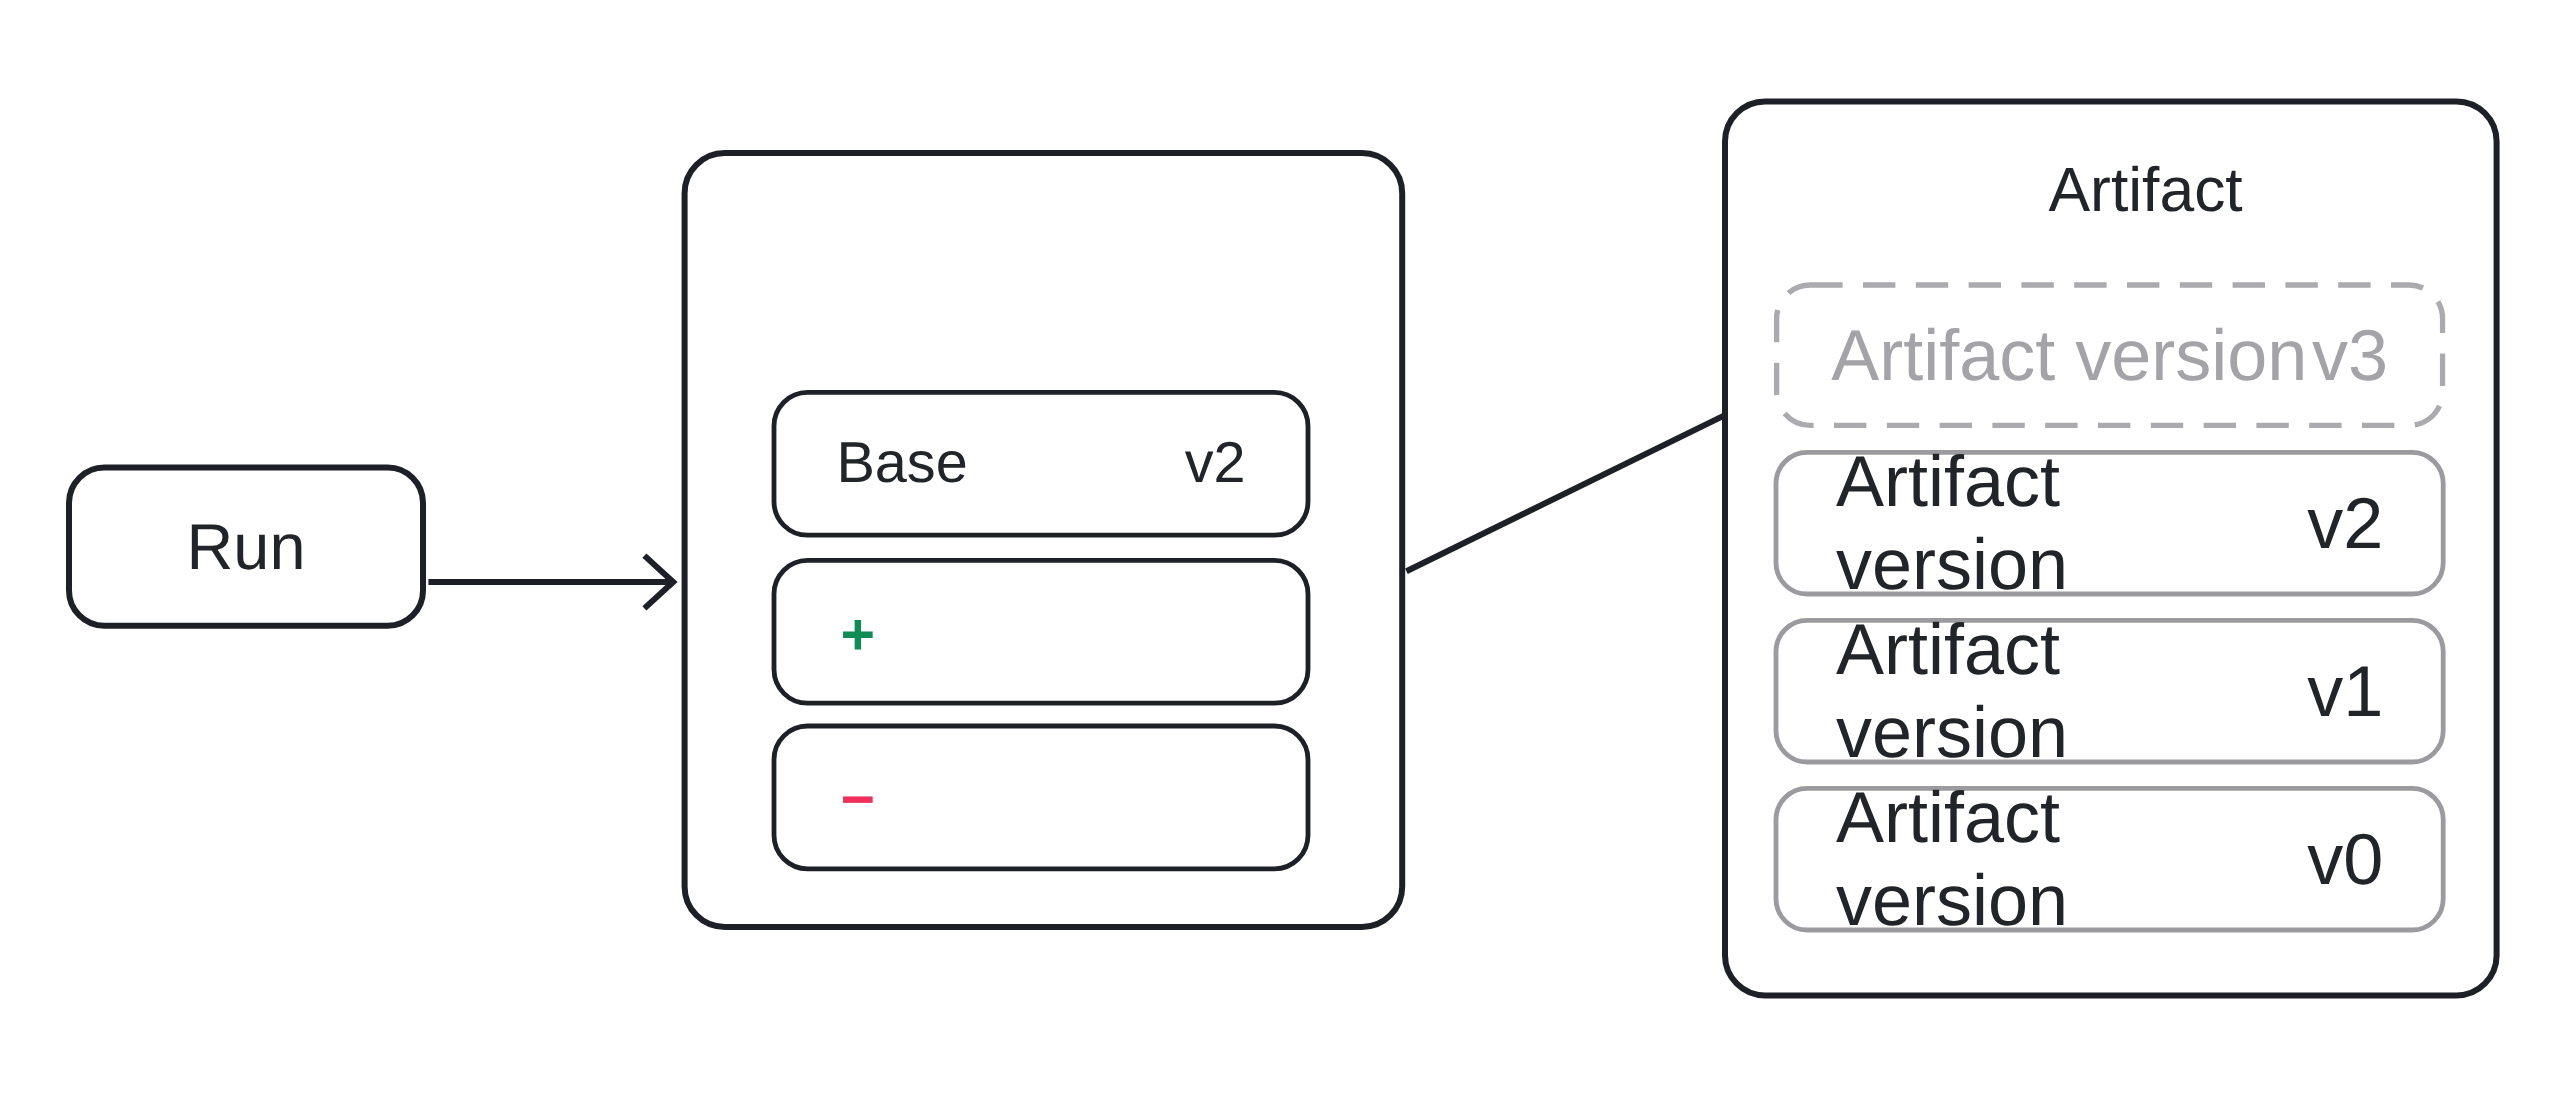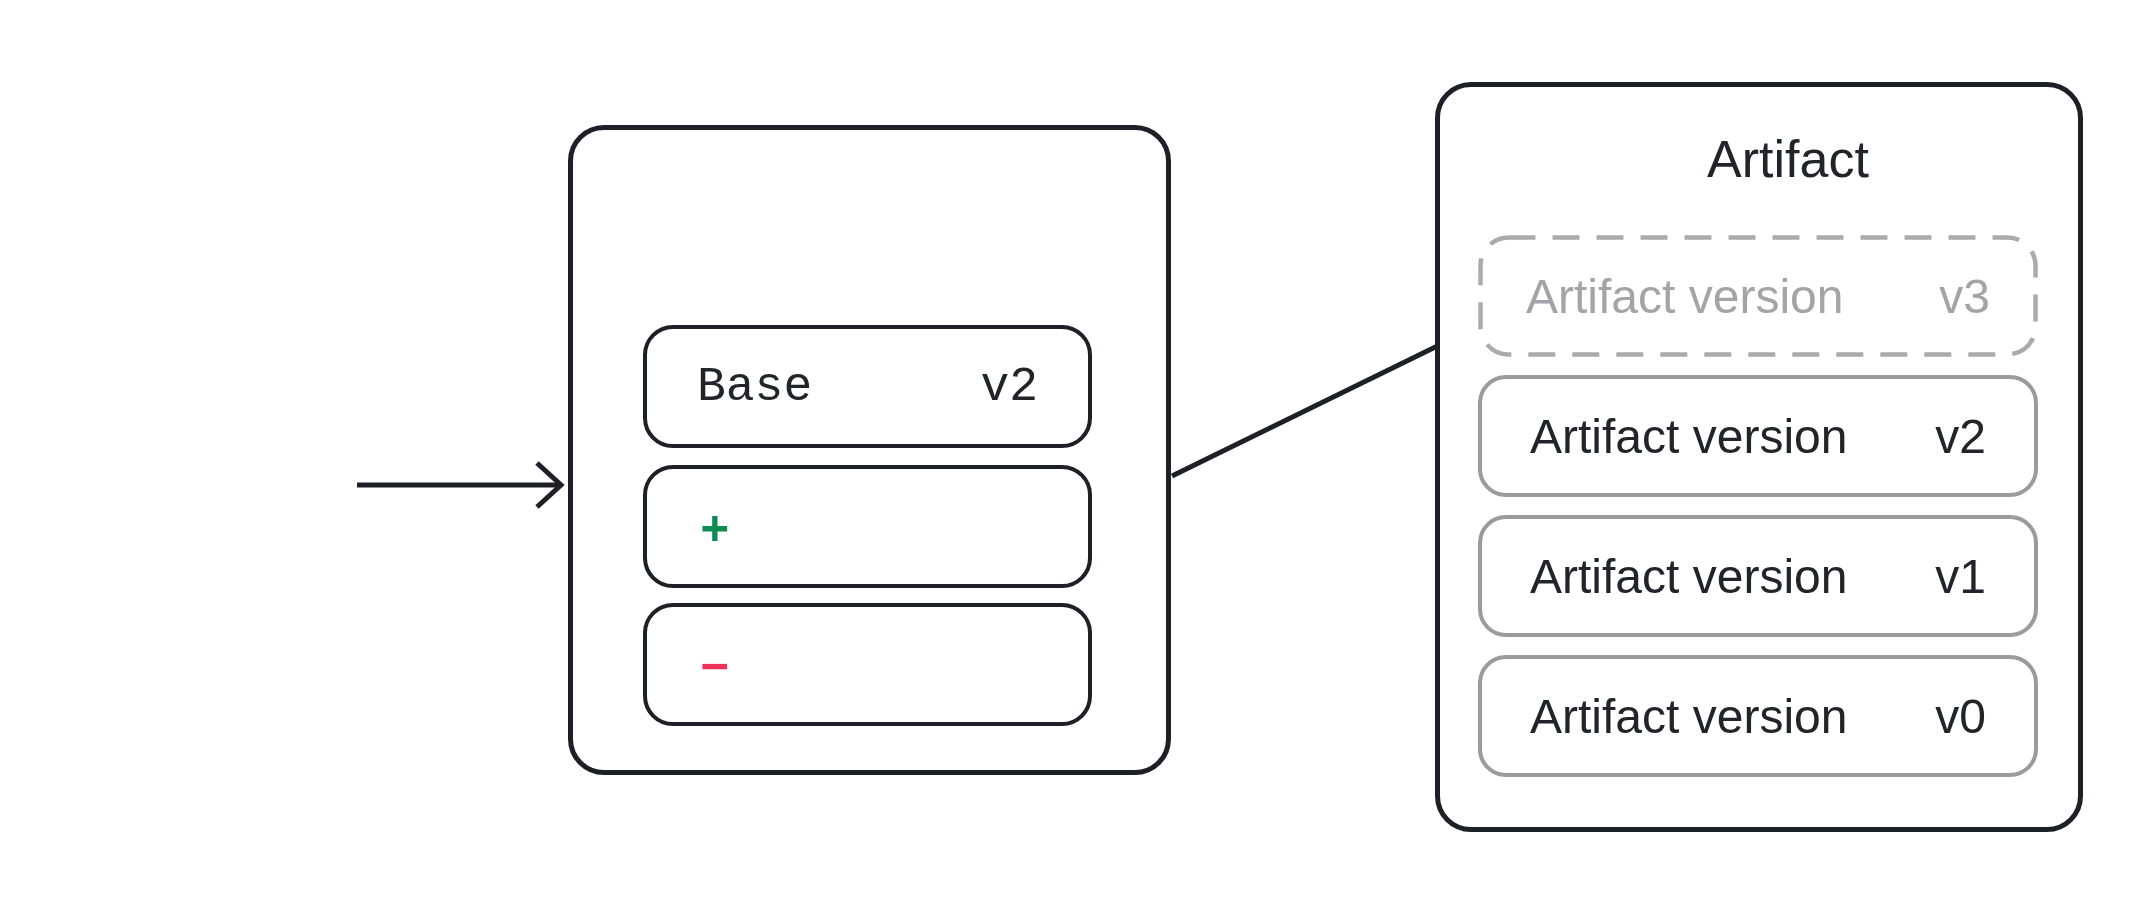--- a/index.html
+++ b/index.html
@@ -22,21 +22,21 @@
   }
   .outer-box{
     position:absolute;background:#fff;
     border:5px solid var(--dark);
     border-radius:36px;box-sizing:border-box;
   }
   .node{
     position:absolute;background:#fff;
     border:4px solid var(--dark);
     border-radius:30px;box-sizing:border-box;
-    display:flex;align-items:center;font-family:Liberation Mono, monospace;
+    display:flex;align-items:center;
   }
   .box-title{
     position:absolute;left:0;right:0;
     text-align:center;font-size:52px;line-height:62px;
     color:var(--text-dark);
     padding-left:29px;
   }
   .run-box{
     position:absolute;left:55px;top:387px;width:300px;height:137px;
     background:#fff;border:5px solid var(--dark);border-radius:32px;
@@ -50,21 +50,21 @@
     font-family:"DejaVu Sans Mono","Liberation Mono",monospace;
     font-size:42px;padding-left:54px;
   }
   .mono-row .op{font-weight:bold;font-size:46px;margin-right:20px;}
   .mono-row.add{color:var(--green);}
   .mono-row.remove{color:var(--red);}
   .version-row{
     position:absolute;left:1478px;width:560px;height:122px;
     background:#fff;border:4px solid var(--gray-border);border-radius:28px;
     box-sizing:border-box;display:flex;align-items:center;justify-content:space-between;
-    font-size:48px;color:var(--text-dark);
+    font-size:60px;color:var(--text-dark);
   }
   .version-row .v-name{padding-left:48px;}
   .version-row .v-tag{padding-right:48px;}
   .version-row.pending{
     border:none;color:var(--pending-text);
   }
   .version-row.pending .dash-outline{
     position:absolute;inset:0;width:100%;height:100%;pointer-events:none;
   }
   .arrow-layer{position:absolute;inset:0;pointer-events:none;}
@@ -78,20 +78,23 @@
     <g stroke="#1d2026" stroke-width="5" fill="none">
       <line x1="357" y1="485" x2="559" y2="485"></line>
       <polyline points="537,463 561,485 537,507" stroke-linejoin="miter"></polyline>
     </g>
     <g stroke="#1d2026" stroke-width="5" fill="none">
       <line x1="1172" y1="476" x2="1466" y2="332"></line>
       <polyline points="1444,324 1470,330 1459,354"></polyline>
     </g>
   </svg>
 
+  <div class="run-box">
+    <span>Run</span>
+  </div>
 
   <div class="outer-box" style="left:568px;top:125px;width:603px;height:650px;"></div>
 
   <div class="node kv-row" style="left:643px;top:325px;width:449px;height:123px;">
     <span class="kv-name">Base</span>
     <span class="kv-version">v2</span>
   </div>
 
   <div class="node mono-row add" style="left:643px;top:465px;width:449px;height:123px;">
     <span class="op">+</span>

